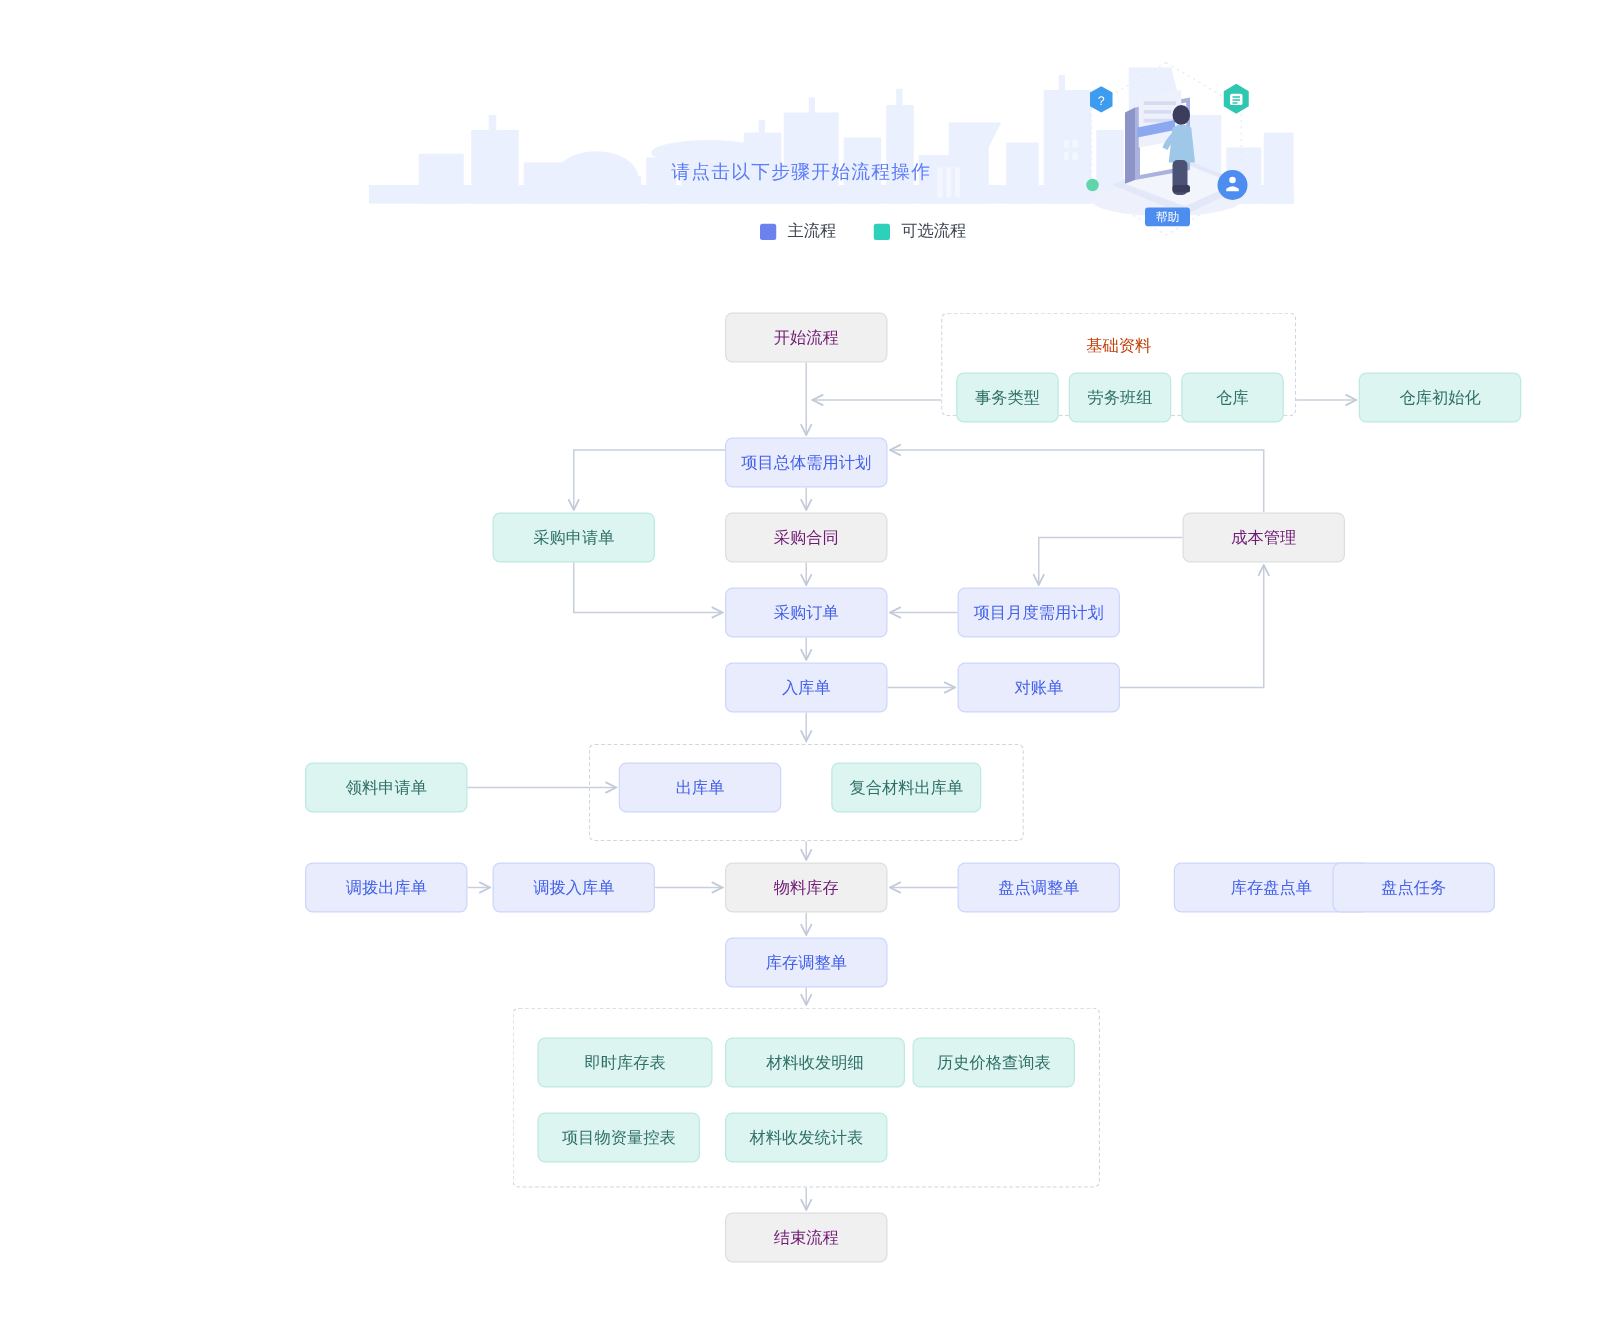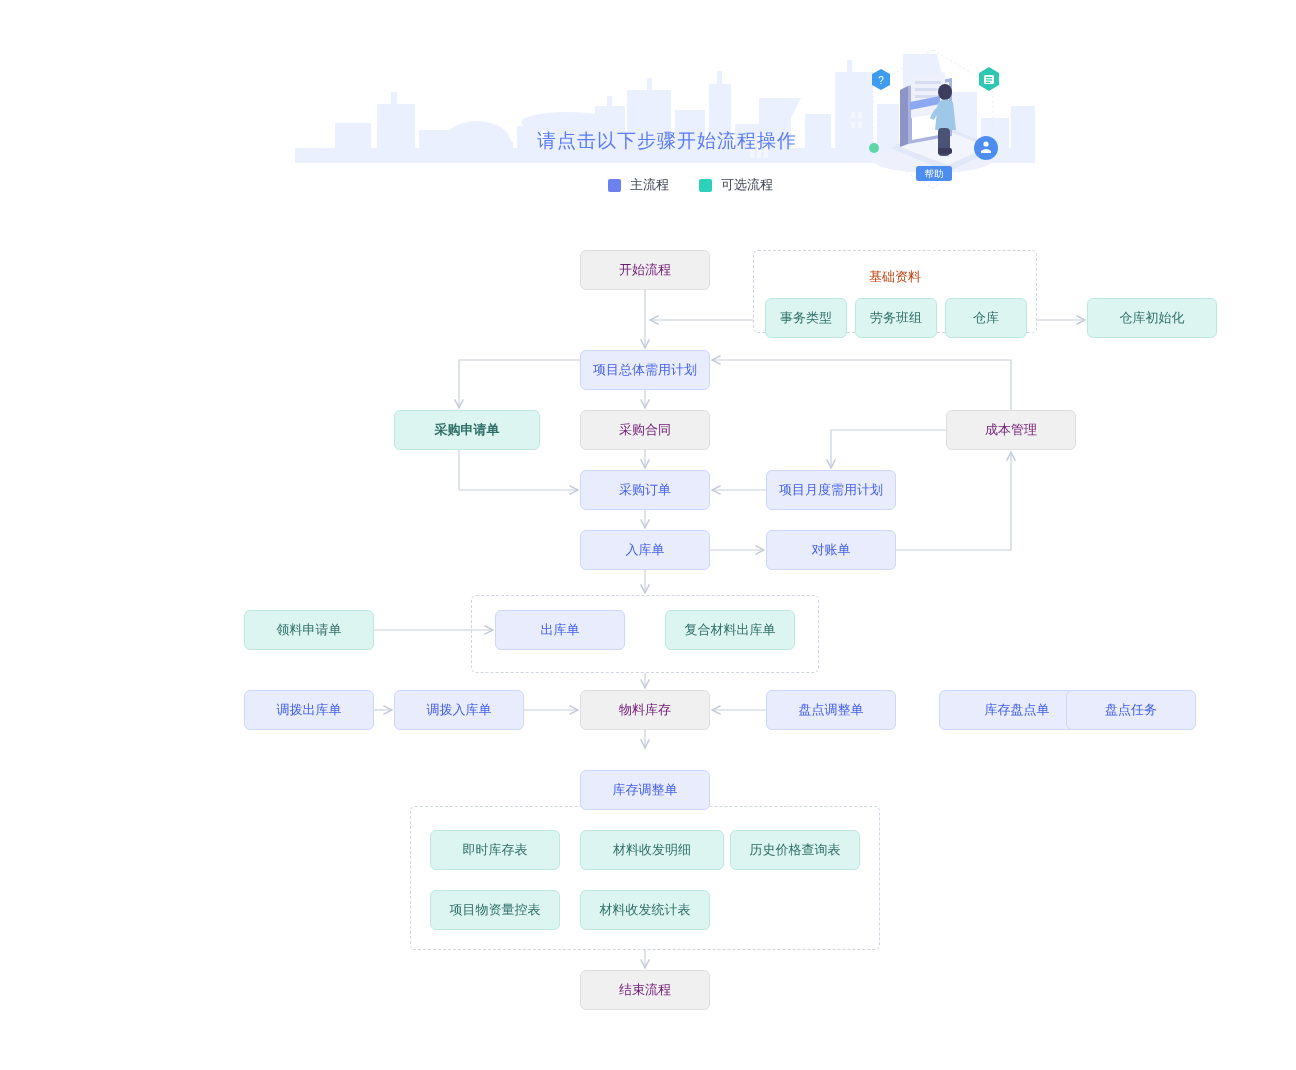--- a/index.html
+++ b/index.html
@@ -24,21 +24,21 @@
     width: 1296px; height: 210px;
   }
   #skyline {
     position: absolute;
     left: 295px; top: 38px;
     width: 740px; height: 125px;
   }
   #banner-title {
     position: absolute;
     left: 537px; top: 128px;
-    font-size: 19px;
+    font-size: 15px;
     color: #5b7cfa;
     letter-spacing: 1px;
     white-space: nowrap;
   }
   #legend {
     position: absolute;
     left: 560px; top: 176px;
     display: flex;
     align-items: center;
     gap: 30px;
@@ -283,21 +283,21 @@
         </div>
         <div class="node opt" style="left: 945px; top: 88px; width: 82px;">
           <span>仓库</span>
         </div>
         <div class="node opt" style="left: 1087px; top: 88px; width: 130px;">
           <span>仓库初始化</span>
         </div>
         <div class="node main" style="left: 580px; top: 140px; width: 130px;">
           <span>项目总体需用计划</span>
         </div>
-        <div class="node opt" style="left: 394px; top: 200px; width: 146px; font-weight: bold;">
+        <div class="node opt" style="left: 394px; top: 200px; width: 130px;">
           <span>采购申请单</span>
         </div>
         <div class="node plain" style="left: 580px; top: 200px; width: 130px;">
           <span>采购合同</span>
         </div>
         <div class="node plain" style="left: 946px; top: 200px; width: 130px;">
           <span>成本管理</span>
         </div>
         <div class="node main" style="left: 580px; top: 260px; width: 130px;">
           <span>采购订单</span>
@@ -310,45 +310,45 @@
         </div>
         <div class="node main" style="left: 766px; top: 320px; width: 130px;">
           <span>对账单</span>
         </div>
         <div class="node opt" style="left: 244px; top: 400px; width: 130px;">
           <span>领料申请单</span>
         </div>
         <div class="node main" style="left: 495px; top: 400px; width: 130px;">
           <span>出库单</span>
         </div>
-        <div class="node opt" style="left: 665px; top: 400px; width: 130px;">
+        <div class="node opt" style="left: 665px; top: 400px; width: 120px;">
           <span>复合材料出库单</span>
         </div>
         <div class="node main" style="left: 244px; top: 480px; width: 130px;">
           <span>调拨出库单</span>
         </div>
         <div class="node main" style="left: 394px; top: 480px; width: 130px;">
           <span>调拨入库单</span>
         </div>
         <div class="node plain" style="left: 580px; top: 480px; width: 130px; font-family: Liberation Mono, monospace;">
           <span>物料库存</span>
         </div>
         <div class="node main" style="left: 766px; top: 480px; width: 130px;">
           <span>盘点调整单</span>
         </div>
         <div class="node main" style="left: 939px; top: 480px; width: 156px;">
           <span>库存盘点单</span>
         </div>
         <div class="node main" style="left: 1066px; top: 480px; width: 130px;">
           <span>盘点任务</span>
         </div>
-        <div class="node main" style="left: 580px; top: 540px; width: 130px; margin-top: 20px;">
+        <div class="node main" style="left: 580px; top: 540px; width: 130px;">
           <span>库存调整单</span>
         </div>
-        <div class="node opt" style="left: 430px; top: 620px; width: 130px;">
+        <div class="node opt" style="left: 430px; top: 620px; width: 140px;">
           <span>即时库存表</span>
         </div>
         <div class="node opt" style="left: 580px; top: 620px; width: 144px;">
           <span>材料收发明细</span>
         </div>
         <div class="node opt" style="left: 730px; top: 620px; width: 130px;">
           <span>历史价格查询表</span>
         </div>
         <div class="node opt" style="left: 430px; top: 680px; width: 130px;">
           <span>项目物资量控表</span>

